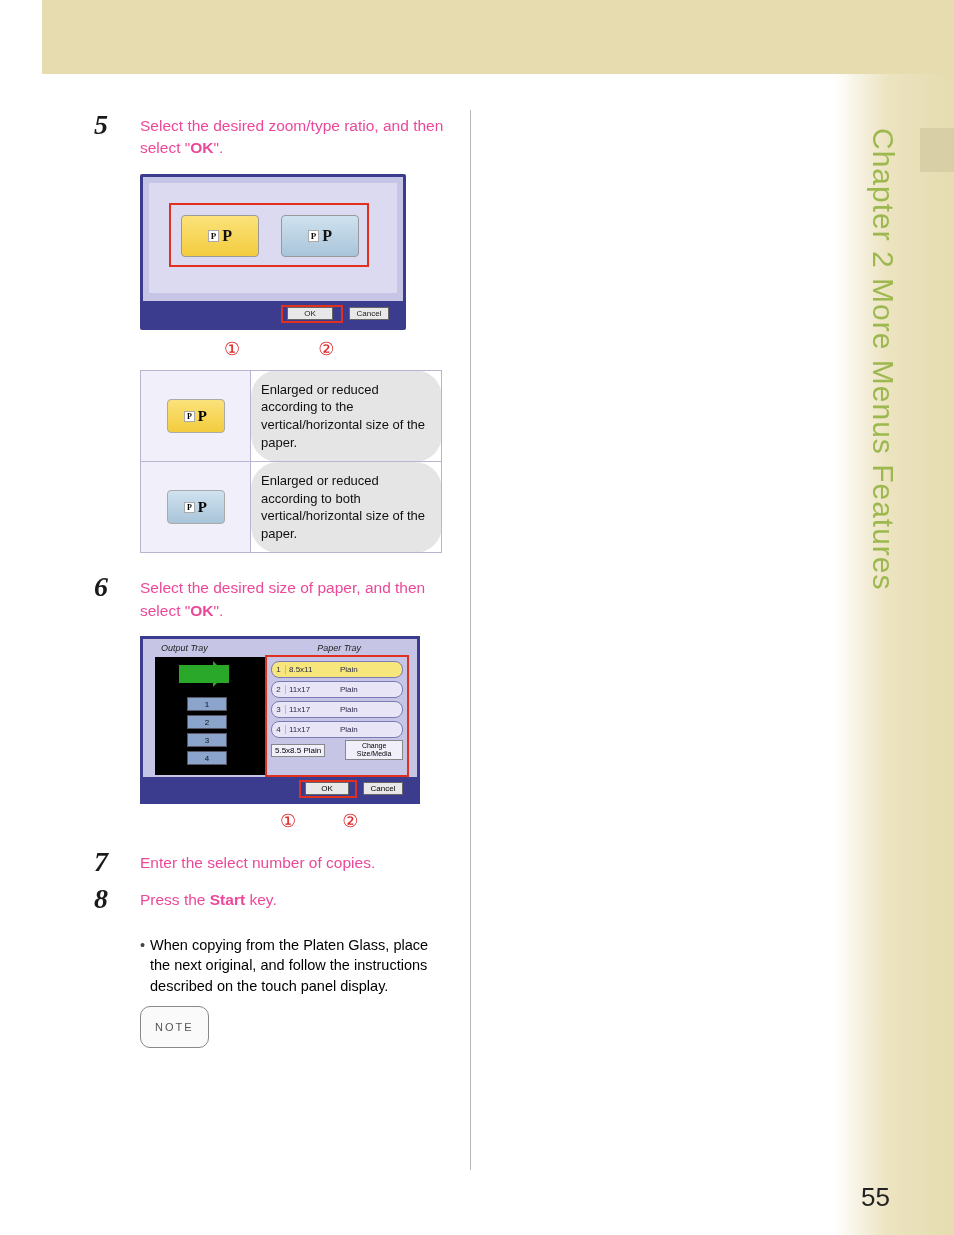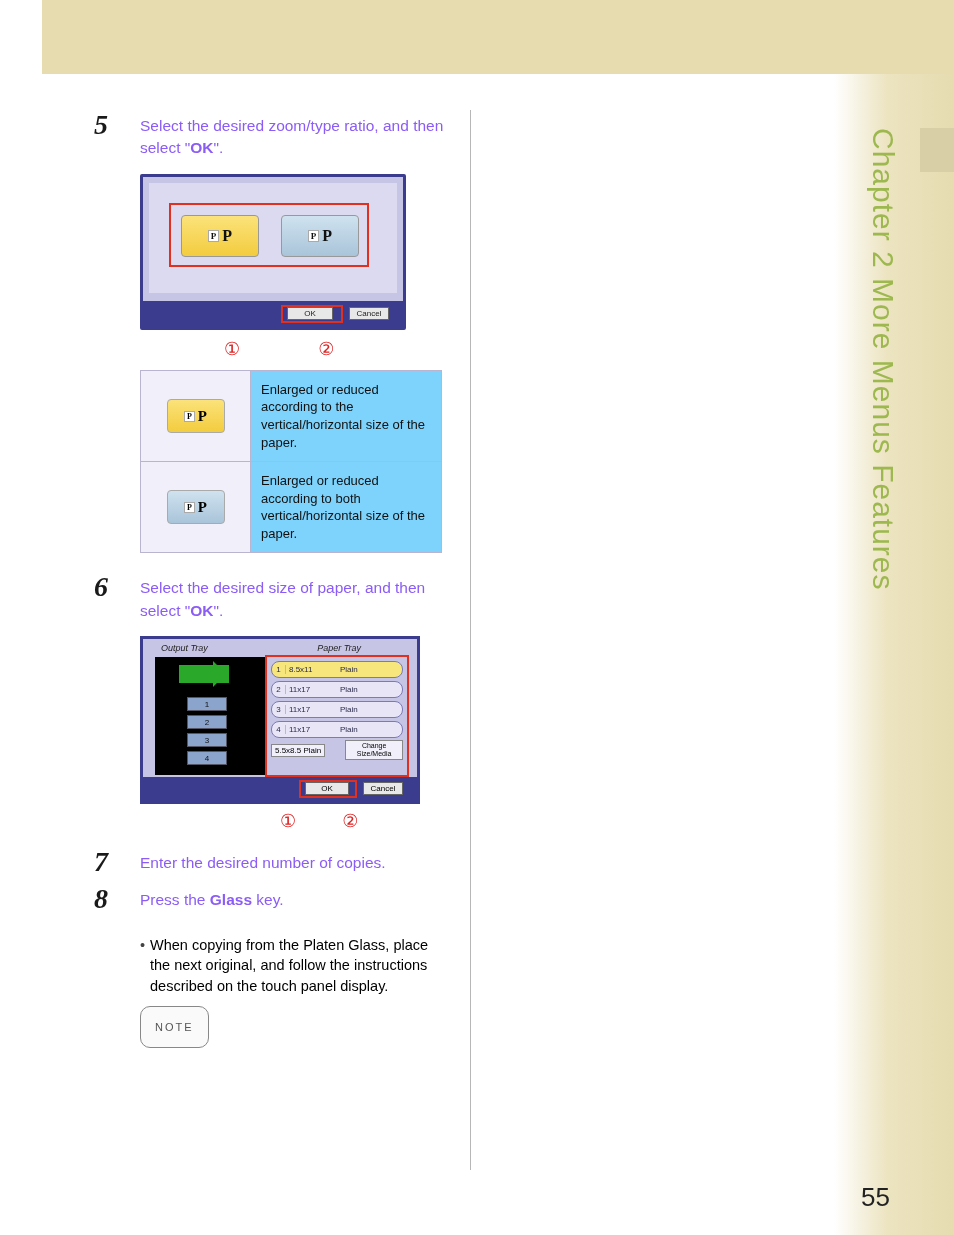--- a/index.html
+++ b/index.html
@@ -23,21 +23,21 @@
                border-left: 1px solid #b7b7b7; }
 
   .pagenum   { position: absolute; right: 64px; bottom: 22px; font-size: 26px; color: #222; }
 
   
   .col       { position: absolute; left: 98px; top: 115px; width: 352px; }
 
   .step      { position: relative; padding-left: 42px; margin-bottom: 14px; }
   .stepnum   { position: absolute; left: -4px; top: -6px; font-size: 28px; font-style: italic;
                font-weight: bold; color: #1a1a1a; font-family: Georgia, "Times New Roman", serif; }
-  .steptext  { font-size: 15.5px; line-height: 1.45; color: #8b5cf6; }
+  .steptext  { font-size: 15.5px; line-height: 1.45; color: #ec4899; }
   .steptext b { font-weight: bold; }
 
   .bullet    { position: relative; padding-left: 10px; font-size: 14.5px; line-height: 1.4; margin-top: 24px; }
   .bullet::before { content: "•"; position: absolute; left: 0; top: 0; color: #444; }
 
   .notepill  { display: inline-block; border: 1px solid #888; border-radius: 10px; padding: 14px 14px;
                font-size: 11px; letter-spacing: 2px; color: #555; background: #fafafa; margin: 10px 0 4px; }
 
   
   .fig1      { margin: 10px 0 8px 42px; width: 266px; height: 156px; border: 3px solid #3c3c8f;
@@ -59,21 +59,21 @@
                border:1px solid #666; display:flex; align-items:center; justify-content:center;
                font-size:8px; color:#222; }
 
   .markers   { margin: 4px 0 10px 42px; display:flex; gap:78px; padding-left:84px; }
   .markers span { color:#d22; font-size:18px; }
 
   
   .extable   { margin: 0 0 24px 0; width: 302px; border:1px solid #b9b4d0; border-collapse: collapse; font-size: 13px; }
   .extable td{ border:1px solid #b9b4d0; padding: 10px 10px; vertical-align: middle; }
   .extable td.ic { width: 110px; text-align:center; background:#f1f0fa; }
-  .extable td.tx { background:#7dd3fc; color:#111; line-height:1.35; }
+  .extable td.tx { background:#e5e5e5; color:#111; line-height:1.35;border-radius:27px; }
   .iconbtn   { display:inline-flex; align-items:center; justify-content:center; width:58px; height:34px;
                border:1px solid #aaa; border-radius:4px; font-family: Georgia, serif; font-weight:bold;
                font-size:15px; }
   .iconbtn .small{ font-size: 8px; margin-right:3px; border:1px solid #aaa; padding:0 2px; background:#fff;}
   .ib1 { background: linear-gradient(#fbe27a,#f3cc3e); }
   .ib2 { background: linear-gradient(#cfe2ef,#a9c4d9); }
 
   
   .fig2      { margin: 8px 0 6px 42px; width: 280px; height: 168px; border: 3px solid #3c3c8f;
                background: #c7c5e6; position: relative; border-radius: 0; }
@@ -216,26 +216,26 @@
       <div class="ok">OK</div>
       <div class="ccl">Cancel</div>
     </div>
     <div class="markers2">
       <span>①</span>
       <span>②</span>
     </div>
 
     <div class="step">
       <span class="stepnum">7</span>
-      <p class="steptext">Enter the desired number of copies.</p>
+      <p class="steptext">Enter the select number of copies.</p>
     </div>
 
     <div class="step">
       <span class="stepnum">8</span>
       <p class="steptext">
-        <span>Press the </span><b>Glass</b><span> key.</span>
+        <span>Press the </span><b>Start</b><span> key.</span>
       </p>
       <p class="bullet">When copying from the Platen Glass, place the next original, and follow the instructions described on the touch panel display.</p>
       <span class="notepill">NOTE</span>
     </div>
 
   </div>
 </div>
 
 </body></html>

